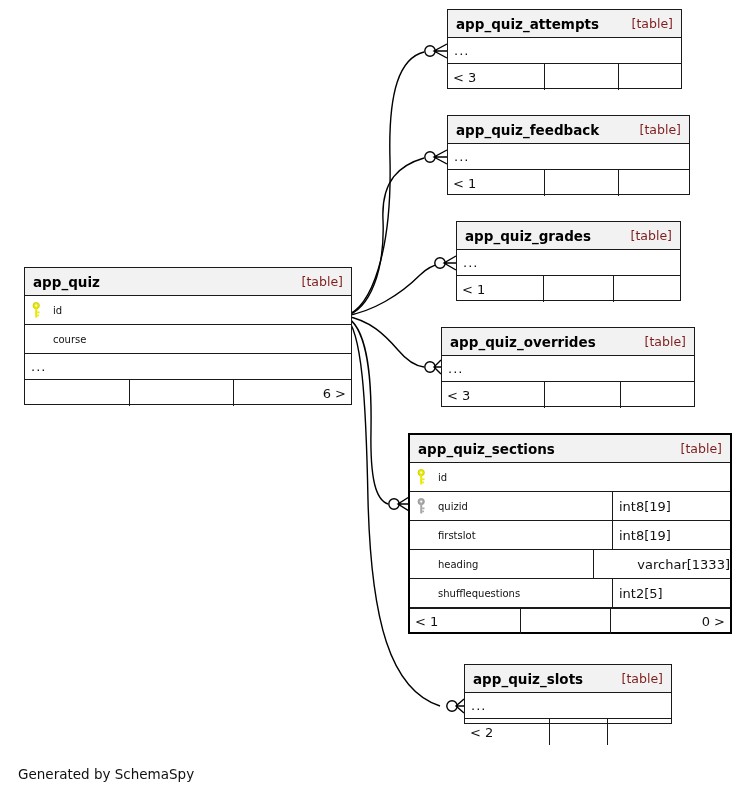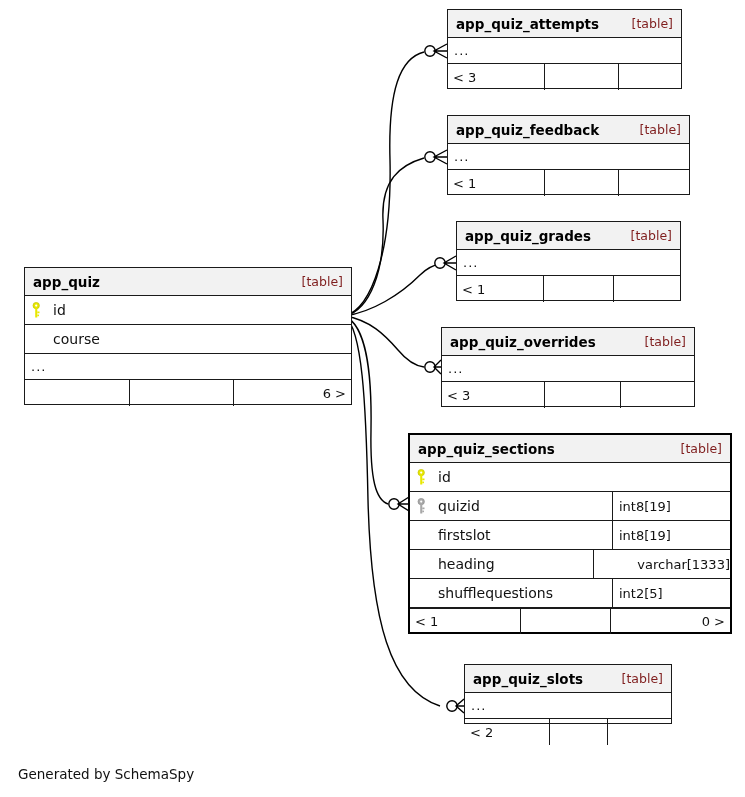--- a/index.html
+++ b/index.html
@@ -64,21 +64,21 @@
     border-bottom: 1px solid #1a1a1a;
     box-sizing: border-box;
     height: 29px;
   }
   .tbl-row:last-child { border-bottom: none; }
   .col-name {
     flex: 1 1 auto;
     display: flex;
     align-items: center;
     padding-left: 6px;
-    font-size: 14px;
+    font-size: 10px;
     color: #111111;
     box-sizing: border-box;
     white-space: nowrap;
     overflow: hidden;
   }
   .col-type {
     flex: 0 0 auto;
     display: flex;
     align-items: center;
     padding-left: 6px;

